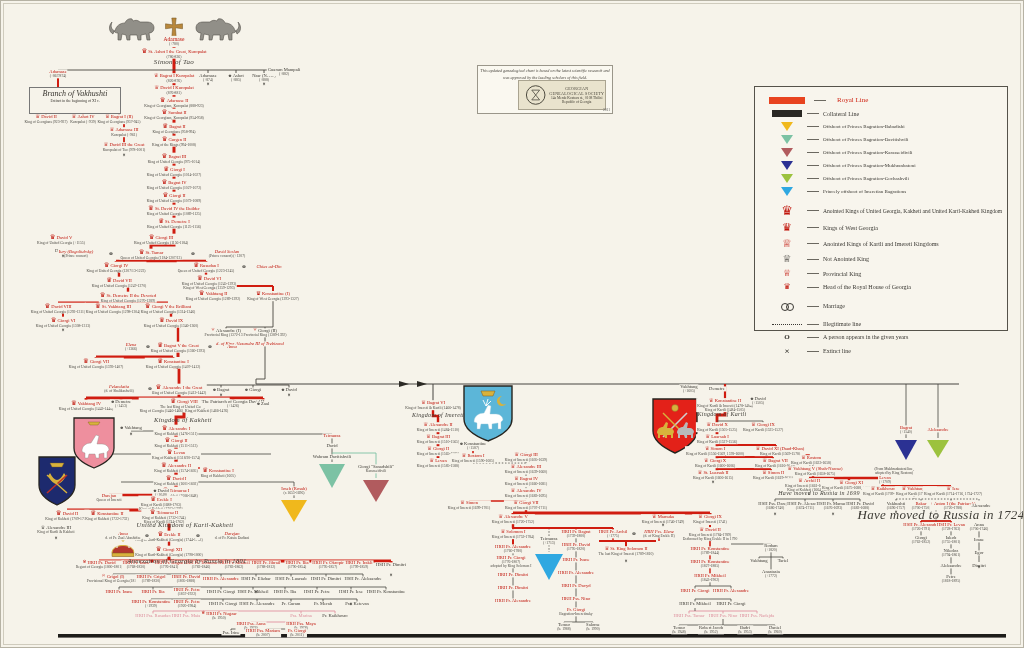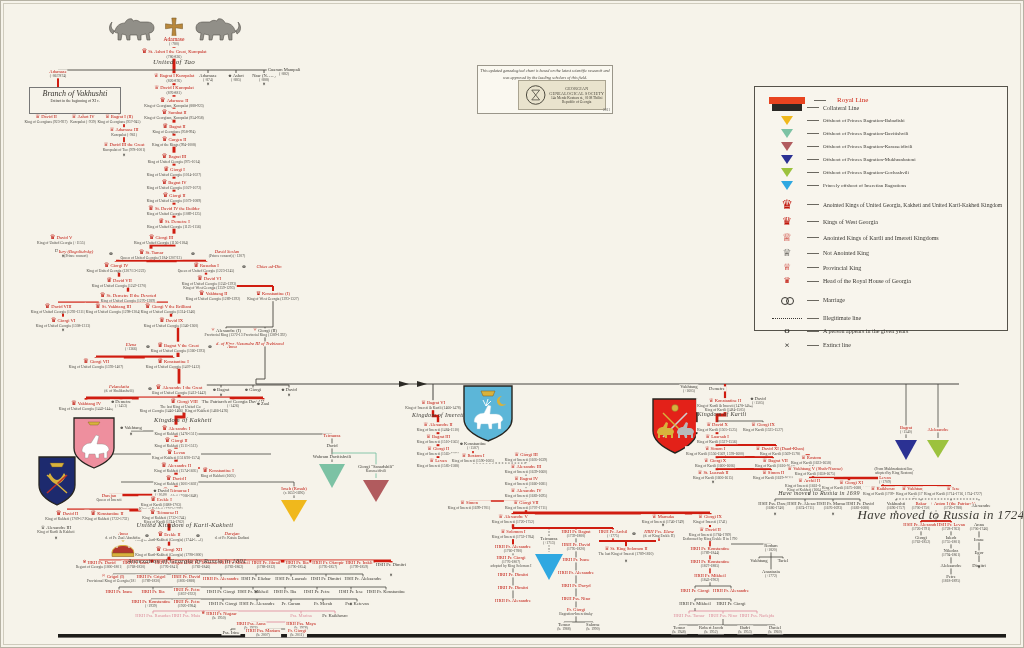--- a/index.html
+++ b/index.html
@@ -385,21 +385,21 @@
     </div>
     <div class="yr">2011</div>
   </div>
 
   <div id="branchbox">
     <div class="bt">Branch of Vakhushti</div>
     <div class="bn">Extinct in the beginning of XI c.</div>
   </div>
 
   <div id="legend">
-      <div class="lg-row" style=" gap: 7px;">
+      <div class="lg-row" style="margin-bottom: 6px; gap: 7px;">
         <span class="lg-sw">
           <span class="lg-bar" style="background: rgb(232, 67, 31); width: 38px;"></span>
         </span>
         <span class="lg-dash"></span>
         <span class="lg-label red" style="font-size: 7px;">Royal Line</span>
       </div>
       <div class="lg-row" style="margin-bottom: 5px;">
         <span class="lg-sw">
           <span class="lg-bar" style="background: rgb(42, 40, 36); width: 30px;"></span>
         </span>
@@ -1951,21 +1951,21 @@
       <span class="xm" style="left: 130px; top: 433px;">×</span>
       <span class="xm" style="left: 220px; top: 394px;">×</span>
       <span class="xm" style="left: 288px; top: 394px;">×</span>
       <span class="xm" style="left: 62px; top: 329px;">×</span>
       <span class="xm" style="left: 390px; top: 574px;">×</span>
       <span class="xm" style="left: 255px; top: 591px;">×</span>
       <span class="xm" style="left: 350px; top: 603px;">×</span>
       <span class="xm" style="left: 978px; top: 566px;">×</span>
       <span class="xm" style="left: 895px; top: 511px;">×</span>
       <span class="xm" style="left: 62px; top: 255px;">×</span>
-      <div class="script" style="left: 173px; top: 61px; font-size: 7px;">United of Tao</div>
+      <div class="script" style="left: 173px; top: 61px; font-size: 7px;">Simon of Tao</div>
       <div class="script" style="left: 182px; top: 418px; font-size: 6.5px;">Kingdom of Kakheti</div>
       <div class="script" style="left: 437px; top: 414px; font-size: 6px;">Kingdom of Imereti</div>
       <div class="script" style="left: 721px; top: 413px; font-size: 6px;">Kingdom of Kartli</div>
       <div class="script" style="left: 184px; top: 523px; font-size: 6.5px;">United Kingdom of Kartl-Kakheti</div>
       <div class="script" style="left: 186px; top: 559px; font-size: 6.5px;">Annexation of Georgia by Russia in 1801</div>
       <div class="script" style="left: 818px; top: 492px; font-size: 6px;">Have moved to Russia in 1699</div>
       <div class="script" style="left: 940px; top: 514px; font-size: 13px;">Have moved to Russia in 1724</div>
     </div>
 </div>
 

